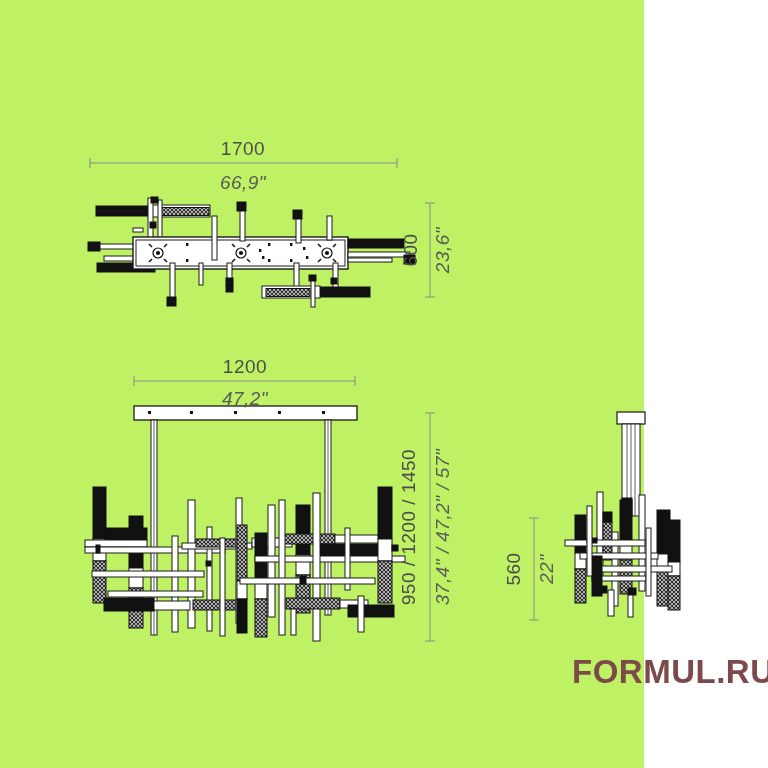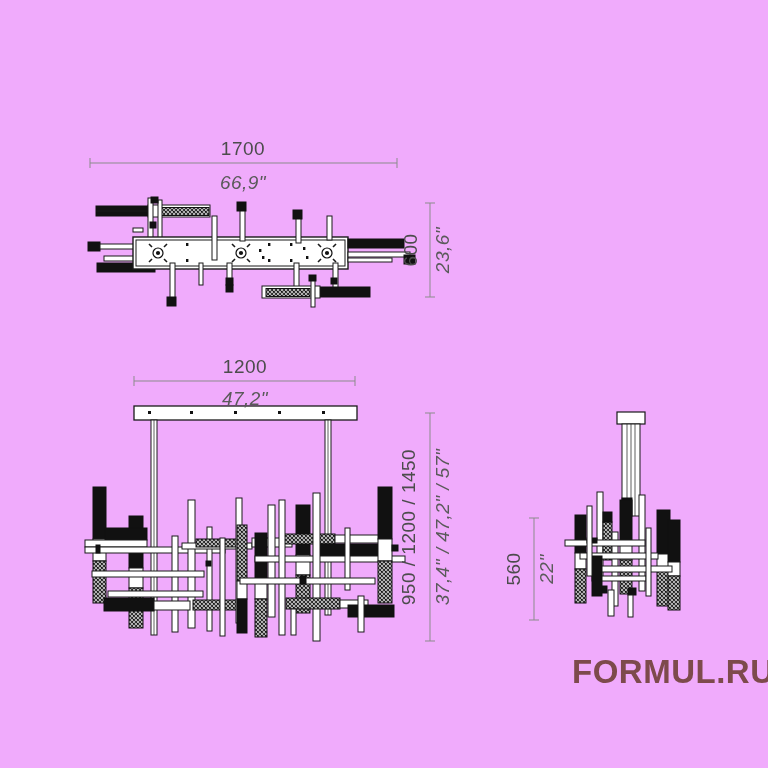--- a/index.html
+++ b/index.html
@@ -1,21 +1,21 @@
 <!DOCTYPE html>
 <html><head>
 <meta charset="utf-8">
 <title>Technical Drawing</title>
 <style>
   html,body{margin:0;padding:0;background:#ffffff;}
   body{
     width:768px;height:768px;overflow:hidden;position:relative;
     font-family:"Liberation Sans","DejaVu Sans",sans-serif;
   }
-  #sheet{position:absolute;inset:0;width:768px;height:768px;background:#f0abfc;}
+  #sheet{position:absolute;inset:0;width:644px;height:768px;background:#bef264;}
   svg#drawing{position:absolute;left:0;top:0;width:768px;height:768px;display:block;}
   .dimtxt{
     font-family:"Liberation Sans","DejaVu Sans",sans-serif;
     font-size:19px;fill:#4c4c4c;letter-spacing:0.5px;
   }
   .dimtxt-in{
     font-family:"Liberation Sans","DejaVu Sans",sans-serif;
     font-size:19px;fill:#5a5a5a;font-style:italic;letter-spacing:0.5px;
   }
   .dimline{stroke:#8b8b8b;stroke-width:1;fill:none;}

